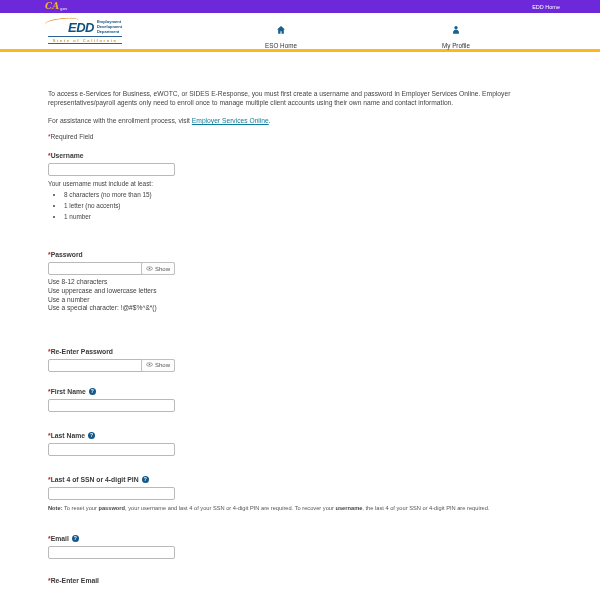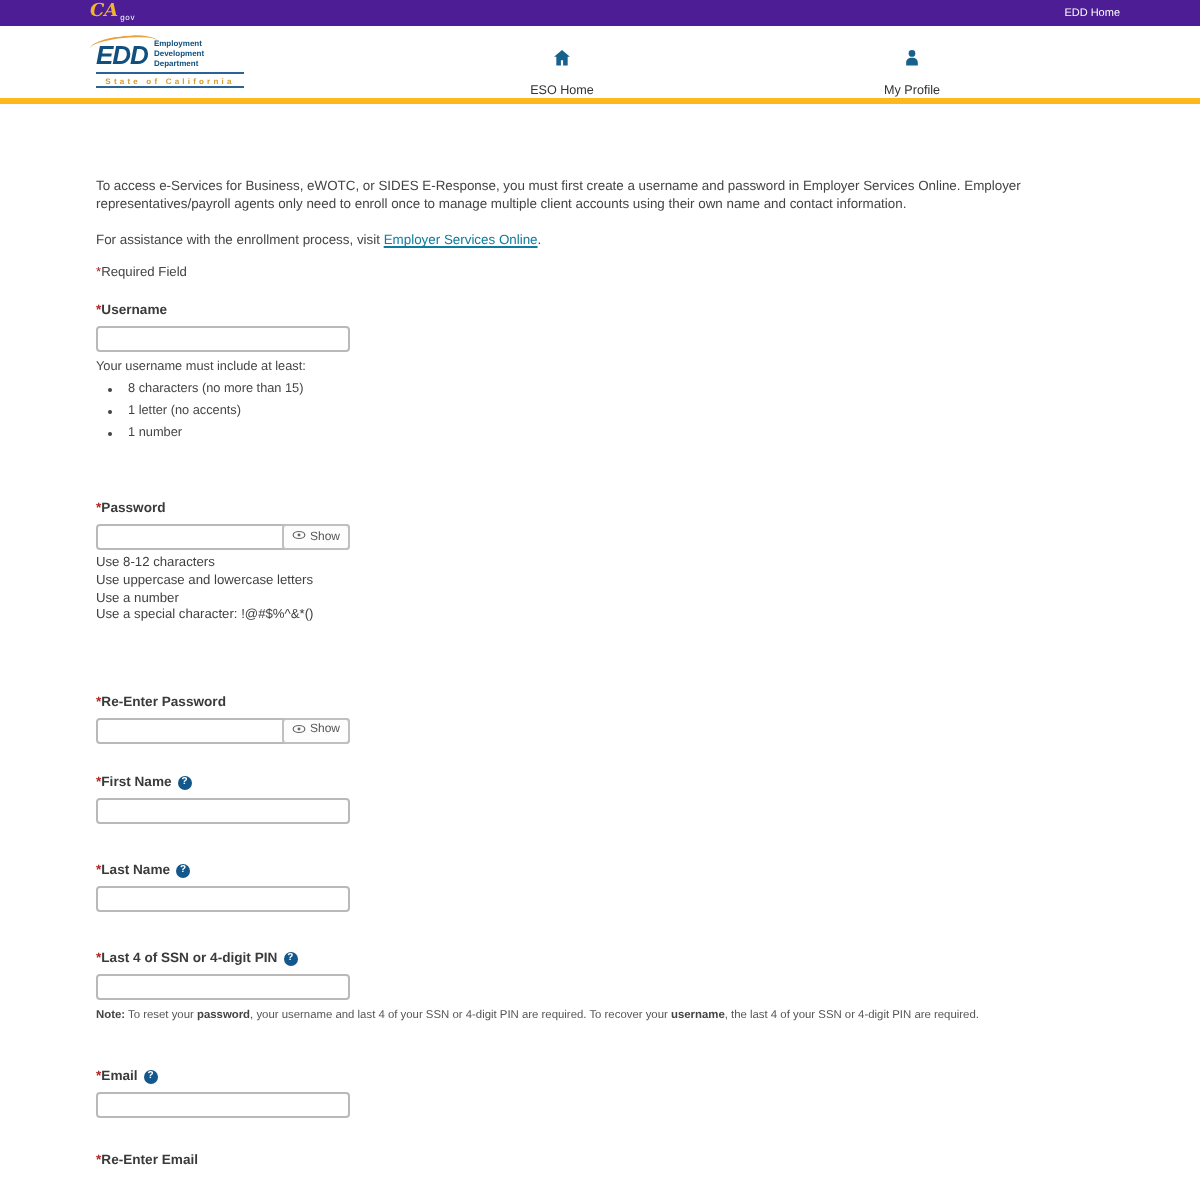--- a/index.html
+++ b/index.html
@@ -1,33 +1,33 @@
 <!DOCTYPE html>
 <html><head>
 <meta charset="utf-8">
 <style>
   * { margin: 0; padding: 0; box-sizing: border-box; }
   html, body { width: 600px; height: 600px; overflow: hidden; background: #ffffff;
     font-family: "Liberation Sans", sans-serif; color: #3a3a3a; }
 
   
-  .topbar { position: relative; height: 13px; background: #4c1d95; }
+  .topbar { position: relative; height: 13px; background: #6d28d9; }
   .ca-logo { position: absolute; left: 45px; top: 0; height: 13px; display: flex; align-items: center; }
   .ca-logo .ca { font-family: "DejaVu Serif", serif; font-style: italic; font-weight: bold;
     font-size: 9px; color: #f0b431; line-height: 1; }
   .ca-logo .gov { font-size: 4px; color: #ffffff; margin-left: 1px; margin-top: 4px; letter-spacing: .3px; }
   .topbar-right { position: absolute; right: 40px; top: 0; height: 13px; display: flex; align-items: center;
     font-size: 5.5px; color: #ffffff; text-decoration: none; }
 
   
   .header { position: relative; height: 39px; background: #ffffff; border-bottom: 3px solid #fdb81e; }
   .edd-logo { position: absolute; left: 48px; top: 4px; width: 74px; }
   .edd-top { display: flex; align-items: flex-start; position: relative; }
   .edd-acronym { font-size: 13px; font-weight: bold; font-style: italic; color: #11507e;
-    line-height: 1; letter-spacing: -0.5px; padding-top: 4px; }
+    line-height: 1; letter-spacing: -0.5px; padding-top: 4px; margin-left: 20px; }
   .edd-swoosh { position: absolute; left: -3px; top: 1px; width: 34px; height: 9px;
     border-top: 1.5px solid #e8a33d; border-radius: 50%; transform: rotate(-6deg); }
   .edd-text { margin-left: 3px; padding-top: 3px; }
   .edd-text div { font-size: 4px; font-weight: bold; color: #11507e; line-height: 1.2; }
   .edd-state { margin-top: 2px; border-top: 1px solid #2a6496; border-bottom: 1px solid #2a6496;
     font-size: 4px; font-weight: bold; color: #d29a2e; letter-spacing: 1.6px; text-align: center;
     padding: 0.5px 0; }
   .nav-item { position: absolute; top: 8px; width: 70px; display: flex; flex-direction: column;
     align-items: center; gap: 3px; cursor: pointer; text-decoration: none; }
   .nav-item .nav-label { font-size: 6.3px; color: #333; }

